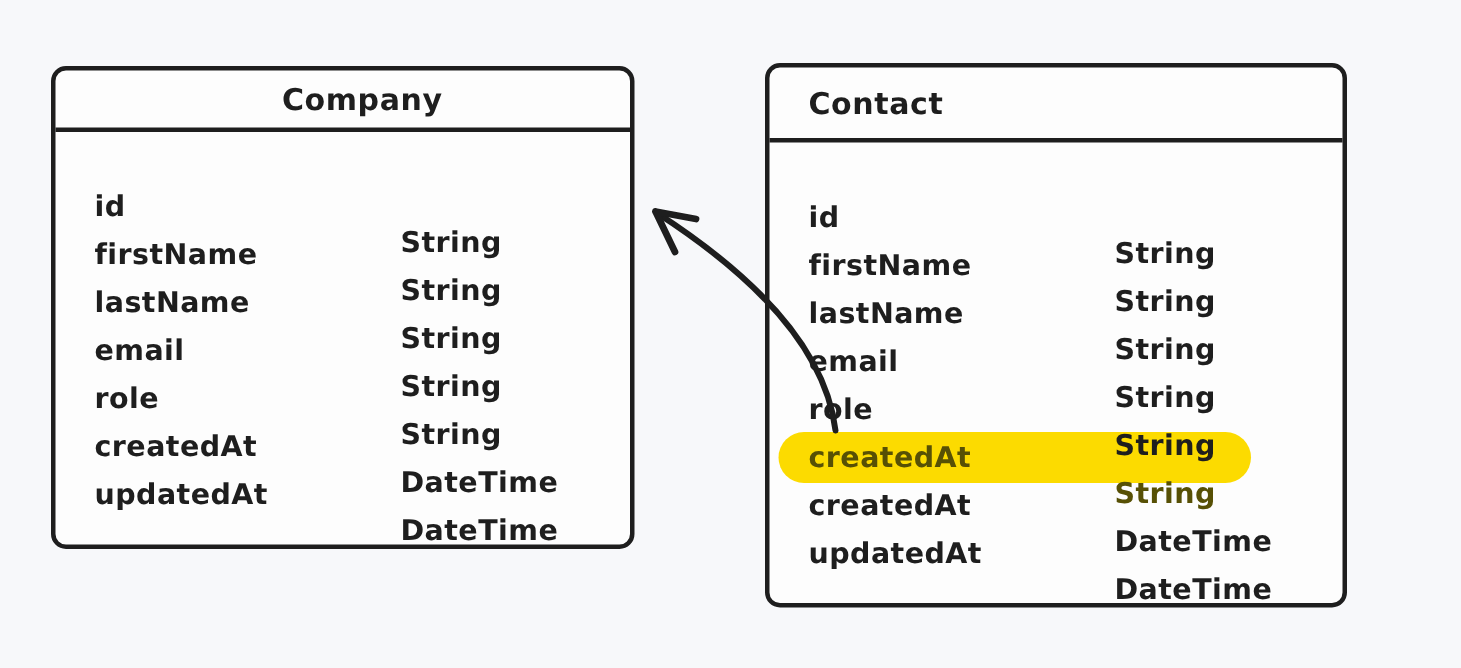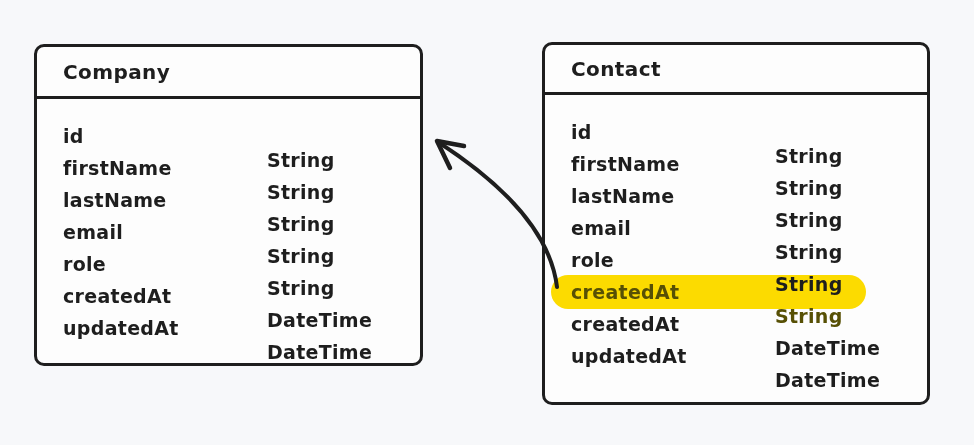--- a/index.html
+++ b/index.html
@@ -13,29 +13,29 @@
   body{background:var(--bg);font-family:"DejaVu Sans","Liberation Sans",sans-serif;}
   .canvas{
     position:relative;width:974px;height:445px;background:var(--bg);overflow:hidden;
   }
   .table-box{
     position:absolute;background:var(--fill);
     border:3.5px solid var(--stroke);border-radius:10px;
     color:var(--stroke);
   }
   .table-box.company{left:34px;top:44px;width:389px;height:322px;}
-  .table-box.contact{left:542px;top:42px;width:388px;height:363px;}
+  .table-box.contact{left:510px;top:42px;width:388px;height:363px;}
   .table-header{
     display:flex;align-items:center;padding-left:26px;
     border-bottom:3px solid var(--stroke);
     font-size:20px;font-weight:700;letter-spacing:.4px;
   }
-  .company .table-header{height:52px;}
+  .company .table-header{height:41px;justify-content:center;}
   .contact .table-header{height:50px;}
-  .table-rows{position:relative;padding-top:21px;}
+  .table-rows{position:relative;padding-top:34px;}
   .frow{
     position:relative;height:32px;display:flex;align-items:center;
     padding-left:26px;font-size:19px;font-weight:700;letter-spacing:.3px;
   }
   .fname{position:relative;z-index:1;white-space:nowrap;}
   .ftype{position:absolute;left:230px;z-index:1;white-space:nowrap;margin-top:48px;}
   .frow.highlighted .fname,.frow.highlighted .ftype{color:var(--hl-text);}
   .highlight-pill{
     position:absolute;left:6px;top:-1px;width:315px;height:34px;
     background:var(--hl);border-radius:18px;z-index:0;

